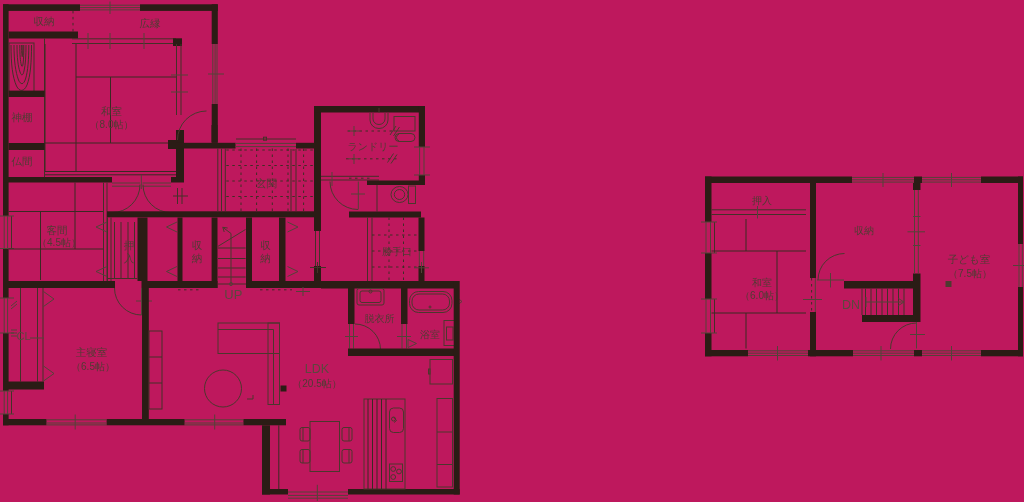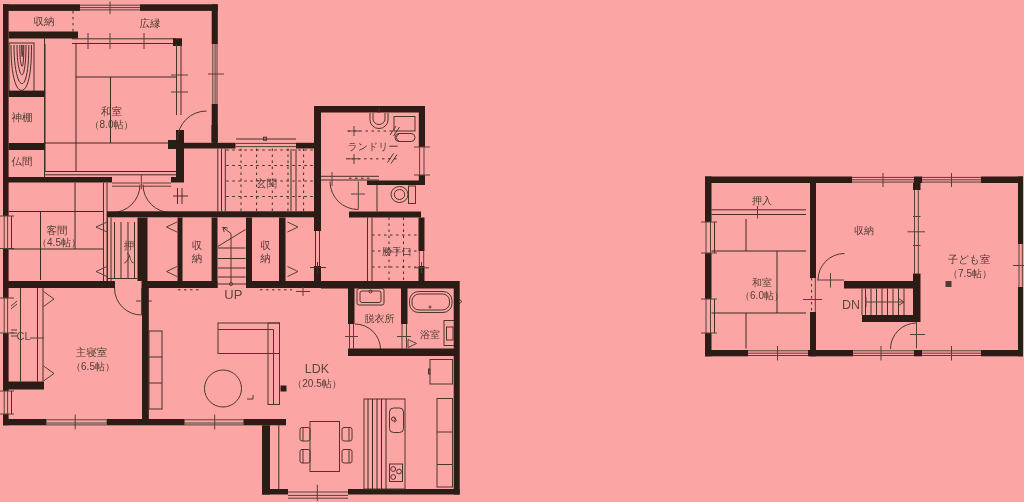--- a/index.html
+++ b/index.html
@@ -1,16 +1,16 @@
 <!DOCTYPE html>
 <html><head>
 <meta charset="utf-8">
 <style>
   html,body{margin:0;padding:0;background:#000;}
-  #stage{position:relative;width:1024px;height:502px;background:#fca5a5;overflow:hidden;}
+  #stage{position:relative;width:1024px;height:502px;background:#be185d;overflow:hidden;}
   svg{position:absolute;left:0;top:0;}
   text{font-family:"Liberation Sans",sans-serif;}
 </style>
 </head>
 <body>
 <div id="stage">
 <svg width="1024" height="502" viewBox="0 0 1024 502">
 <defs></defs>
 <style>
   .w{fill:#2b1c15;stroke:none;}

